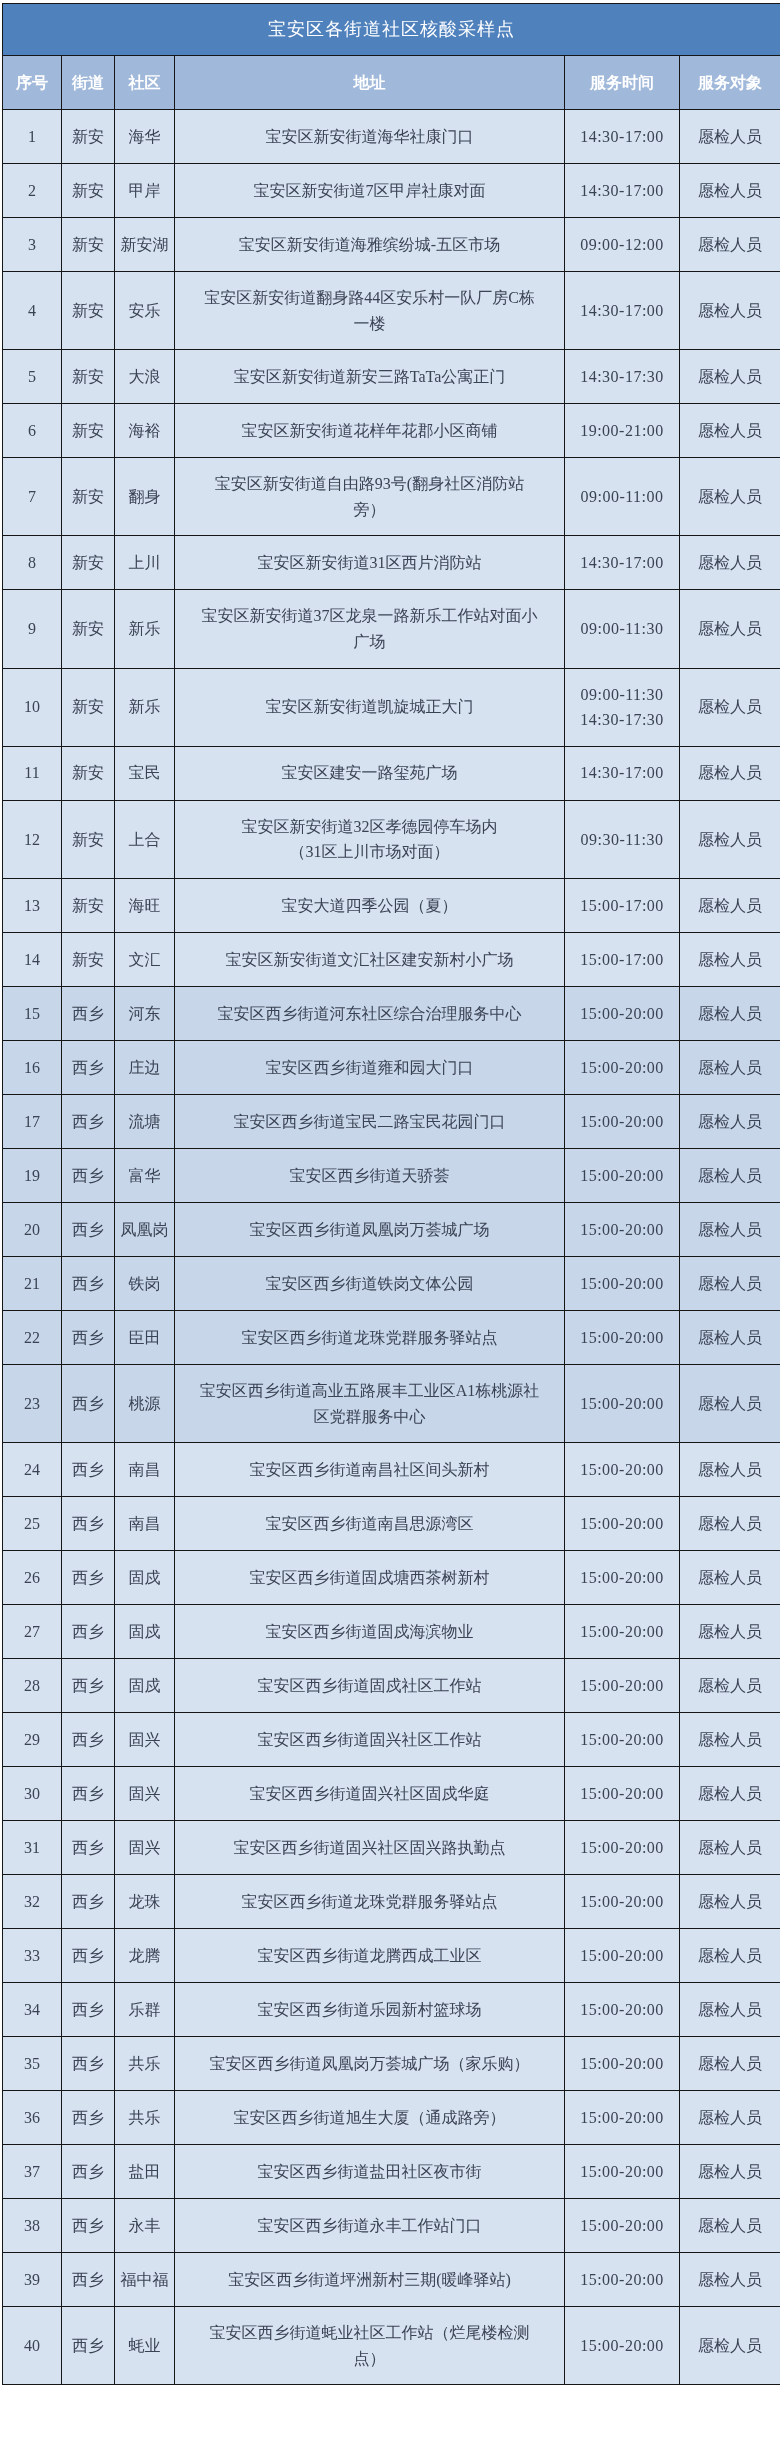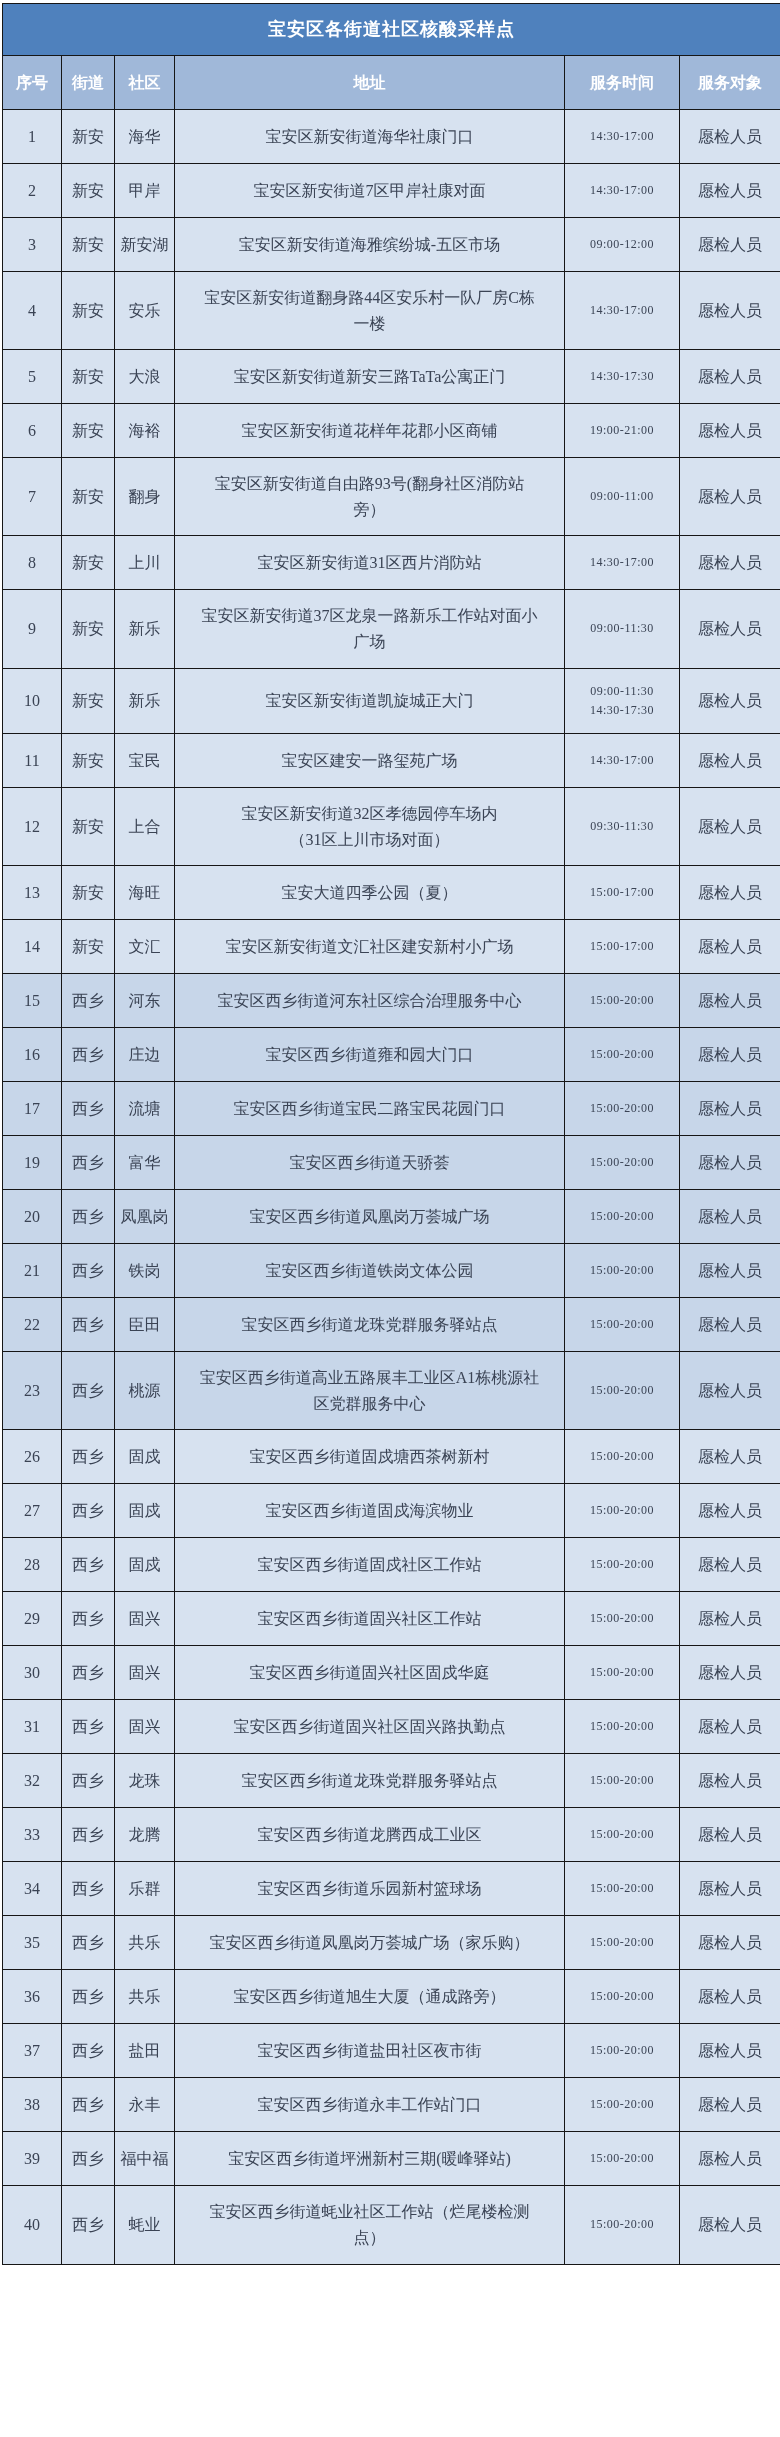--- a/index.html
+++ b/index.html
@@ -12,28 +12,28 @@
     --head-text:#ffffff;
     --page-bg:#ffffff;
   }
   html,body{margin:0;padding:0;background:var(--page-bg);}
   body{width:780px;font-family:"Liberation Serif","DejaVu Serif",serif;}
   .sheet{padding:3px 0 0 2px;}
   table{border-collapse:collapse;table-layout:fixed;width:778px;}
   td,th{border:1px solid var(--border);text-align:center;vertical-align:middle;
         padding:13px 3px;box-sizing:border-box;line-height:1.6;overflow:hidden;}
   tr.title-row td{background:var(--title-bg);color:var(--head-text);
-        font-weight:bold;font-size:18px;height:52px;padding:6px 3px;letter-spacing:1px;}
+        font-weight:normal;font-size:18px;height:52px;padding:6px 3px;letter-spacing:1px;}
   tr.header-row th{background:var(--header-bg);color:var(--head-text);
         font-weight:bold;font-size:16px;height:54px;padding:6px 2px;}
   tbody tr{height:54px;}
   tbody td{background:var(--row-light);color:var(--body-text);font-size:16px;}
   tbody tr.dark td{background:var(--row-dark);text-align:center;}
   td.c-address,td.c-time{white-space:pre-line;}
-  td.c-time{font-size:12px;letter-spacing:0.5px;}
+  td.c-time{font-size:16px;letter-spacing:0.5px;}
 </style>
 </head>
 <body>
 
 <div class="sheet">
   <table>
     <colgroup>
       <col style="width:59px">
       <col style="width:53px">
       <col style="width:60px">
@@ -231,20 +231,36 @@
         <tr class="dark">
     <td class="c-no">23</td>
     <td class="c-street">西乡</td>
     <td class="c-community">桃源</td>
     <td class="c-address">宝安区西乡街道高业五路展丰工业区A1栋桃源社
 区党群服务中心</td>
     <td class="c-time">15:00-20:00</td>
     <td class="c-target">愿检人员</td>
   </tr>
         <tr>
+    <td class="c-no">24</td>
+    <td class="c-street">西乡</td>
+    <td class="c-community">南昌</td>
+    <td class="c-address">宝安区西乡街道南昌社区间头新村</td>
+    <td class="c-time">15:00-20:00</td>
+    <td class="c-target">愿检人员</td>
+  </tr>
+        <tr>
+    <td class="c-no">25</td>
+    <td class="c-street">西乡</td>
+    <td class="c-community">南昌</td>
+    <td class="c-address">宝安区西乡街道南昌思源湾区</td>
+    <td class="c-time">15:00-20:00</td>
+    <td class="c-target">愿检人员</td>
+  </tr>
+        <tr>
     <td class="c-no">26</td>
     <td class="c-street">西乡</td>
     <td class="c-community">固戍</td>
     <td class="c-address">宝安区西乡街道固戍塘西茶树新村</td>
     <td class="c-time">15:00-20:00</td>
     <td class="c-target">愿检人员</td>
   </tr>
         <tr>
     <td class="c-no">27</td>
     <td class="c-street">西乡</td>

